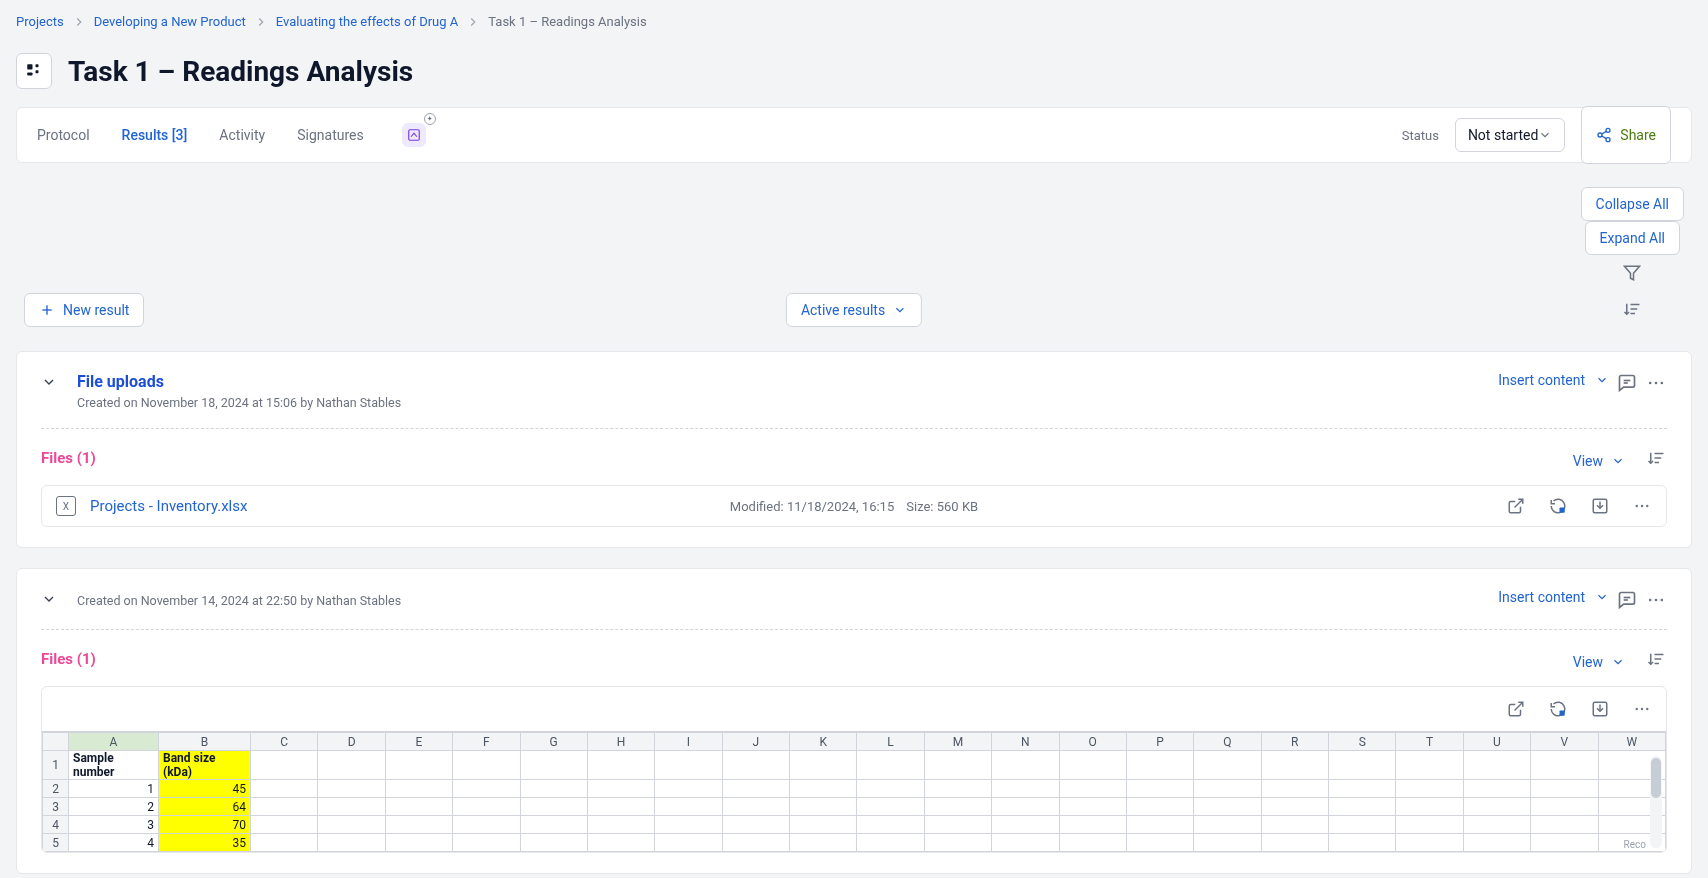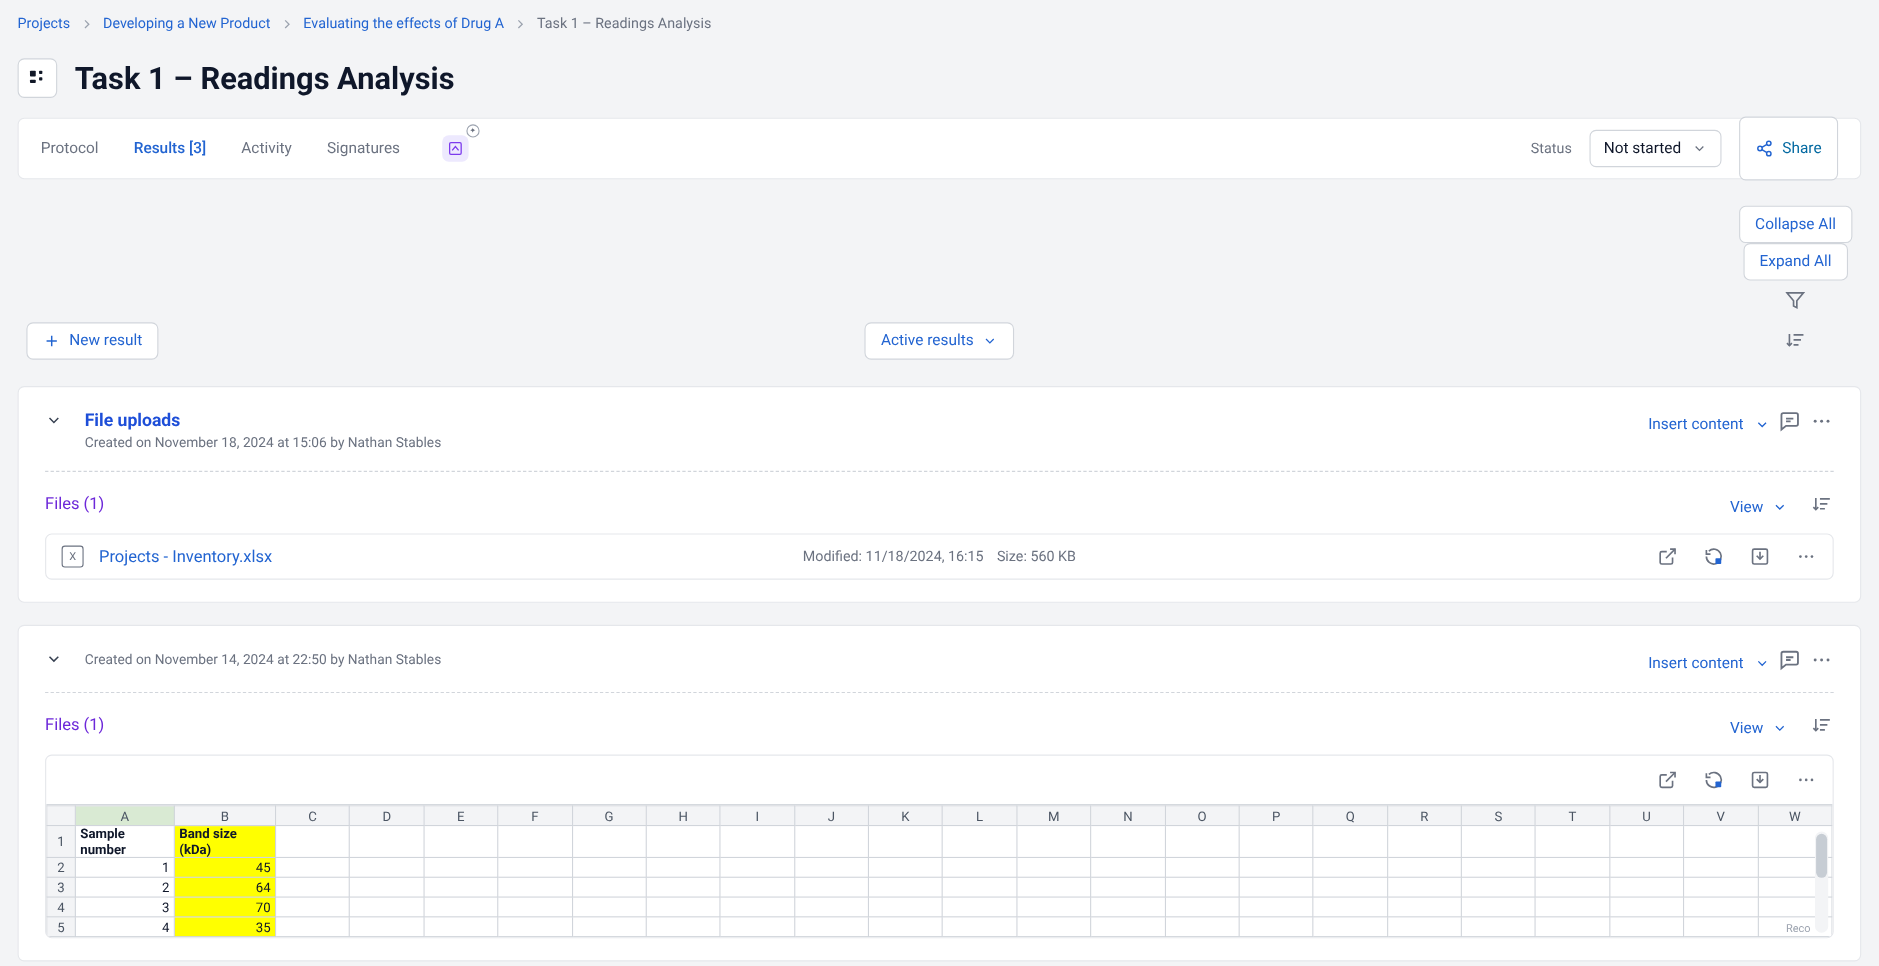--- a/index.html
+++ b/index.html
@@ -22,47 +22,47 @@
   
   .tabs-bar { background: #fff; border: 1px solid #e5e7eb; border-radius: 6px; padding: 0 20px; display: flex; align-items: center; height: 56px; }
   .tabs-left { display: flex; align-items: center; gap: 32px; height: 100%; }
   .tab { color: #6b7280; cursor: pointer; font-size: 14px; height: 100%; display: flex; align-items: center; position: relative; }
   .tab.active { color: #2264d1; font-weight: 500; }
   .tab-extra { display: flex; align-items: center; position: relative; padding: 6px; }
   .tab-extra-icon { width: 24px; height: 24px; border-radius: 6px; background: #ede9fe; display: flex; align-items: center; justify-content: center; }
   .star-badge { position: absolute; top: -4px; right: -4px; width: 12px; height: 12px; border: 1px solid #9ca3af; border-radius: 50%; display: flex; align-items: center; justify-content: center; font-size: 7px; color: #6b7280; background: #fff; }
   .tabs-right { margin-left: auto; display: flex; align-items: center; gap: 16px; }
   .status-label { color: #6b7280; font-size: 13px; }
-  .status-select { border: 1px solid #d1d5db; background: #fff; border-radius: 6px; padding: 8px 12px; display: flex; align-items: center; gap: 10px; cursor: pointer; font-size: 14px; }
-  .share-btn { border: 1px solid #d1d5db; background: #fff; border-radius: 6px; padding: 20px 14px; display: flex; align-items: center; gap: 8px; cursor: pointer; color: #0369a1; font-size: 14px; }
+  .status-select { border: 1px solid #d1d5db; background: #fff; border-radius: 6px; padding: 8px 12px; display: flex; align-items: center; cursor: pointer; font-size: 14px; }
+  .share-btn { border: 1px solid #d1d5db; background: #fff; border-radius: 6px; padding: 20px 14px; display: flex; align-items: center; gap: 8px; cursor: pointer; color: #4d7c0f; font-size: 14px; }
 
   
   .toolbar-row { display: flex; align-items: center; gap: 12px; padding: 24px 8px 24px 8px; }
   .btn-outline { border: 1px solid #d1d5db; background: #fff; border-radius: 6px; padding: 8px 14px; display: flex; align-items: center; gap: 8px; cursor: pointer; font-size: 14px; }
   .btn-outline.primary-text { color: #2264d1; }
   .icon-btn { width: 36px; height: 36px; border-radius: 6px; display: flex; align-items: center; justify-content: center; cursor: pointer; color: #6b7280; }
   .toolbar-center { position: absolute; left: 50%; transform: translateX(-50%); }
   .toolbar-right { margin-left: auto; display: flex; align-items: center; gap: 0; flex-direction: column; }
   .toolbar-wrap { position: relative; display: flex; align-items: flex-end; width: 100%; }
 
   
   .result-card { background: #fff; border: 1px solid #e5e7eb; border-radius: 6px; padding: 20px 24px; margin-bottom: 20px; }
   .result-header { display: flex; align-items: flex-start; }
   .collapse-toggle { margin-right: 20px; margin-top: 2px; cursor: pointer; color: #374151; }
   .result-title-block { flex: 0 0 auto; }
   .result-title { font-size: 16px; font-weight: 700; color: #1d4ed8; }
   .result-meta { font-size: 12.5px; color: #6b7280; margin-top: 4px; }
-  .result-header-actions { margin-left: auto; display: flex; align-items: flex-end; gap: 7px; }
+  .result-header-actions { margin-left: auto; display: flex; align-items: flex-start; gap: 7px; }
   .insert-content { color: #2264d1; cursor: pointer; display: flex; align-items: center; gap: 10px; font-size: 14px; }
   .header-icon { width: 22px; height: 22px; display: flex; align-items: center; justify-content: center; color: #6b7280; cursor: pointer; }
 
   .dashed-sep { border-top: 1px dashed #d1d5db; margin: 18px 0; }
 
   .section-row { display: flex; align-items: center; margin-bottom: 16px; padding-left: 0; }
-  .section-title { font-size: 15px; font-weight: 400; color: #6d28d9; }
+  .section-title { font-size: 15px; font-weight: 700; color: #ec4899; }
   .section-actions { margin-left: auto; display: flex; align-items: flex-end; gap: 20px; }
   .view-link { color: #2264d1; cursor: pointer; display: flex; align-items: center; gap: 8px; font-size: 14px; }
 
   
   .file-row { border: 1px solid #e5e7eb; border-radius: 6px; padding: 10px 14px; display: flex; align-items: center; gap: 14px; }
   .file-icon-box { width: 20px; height: 20px; border: 1.5px solid #6b7280; border-radius: 3px; display: flex; align-items: center; justify-content: center; font-size: 10px; color: #6b7280; }
   .file-name { color: #2264d1; font-size: 15px; cursor: pointer; }
   .file-meta-center { position: absolute; left: 50%; transform: translateX(-50%); color: #6b7280; font-size: 13px; display: flex; gap: 12px; }
   .file-row-rel { position: relative; }
   .file-actions { margin-left: auto; display: flex; align-items: center; gap: 22px; }

